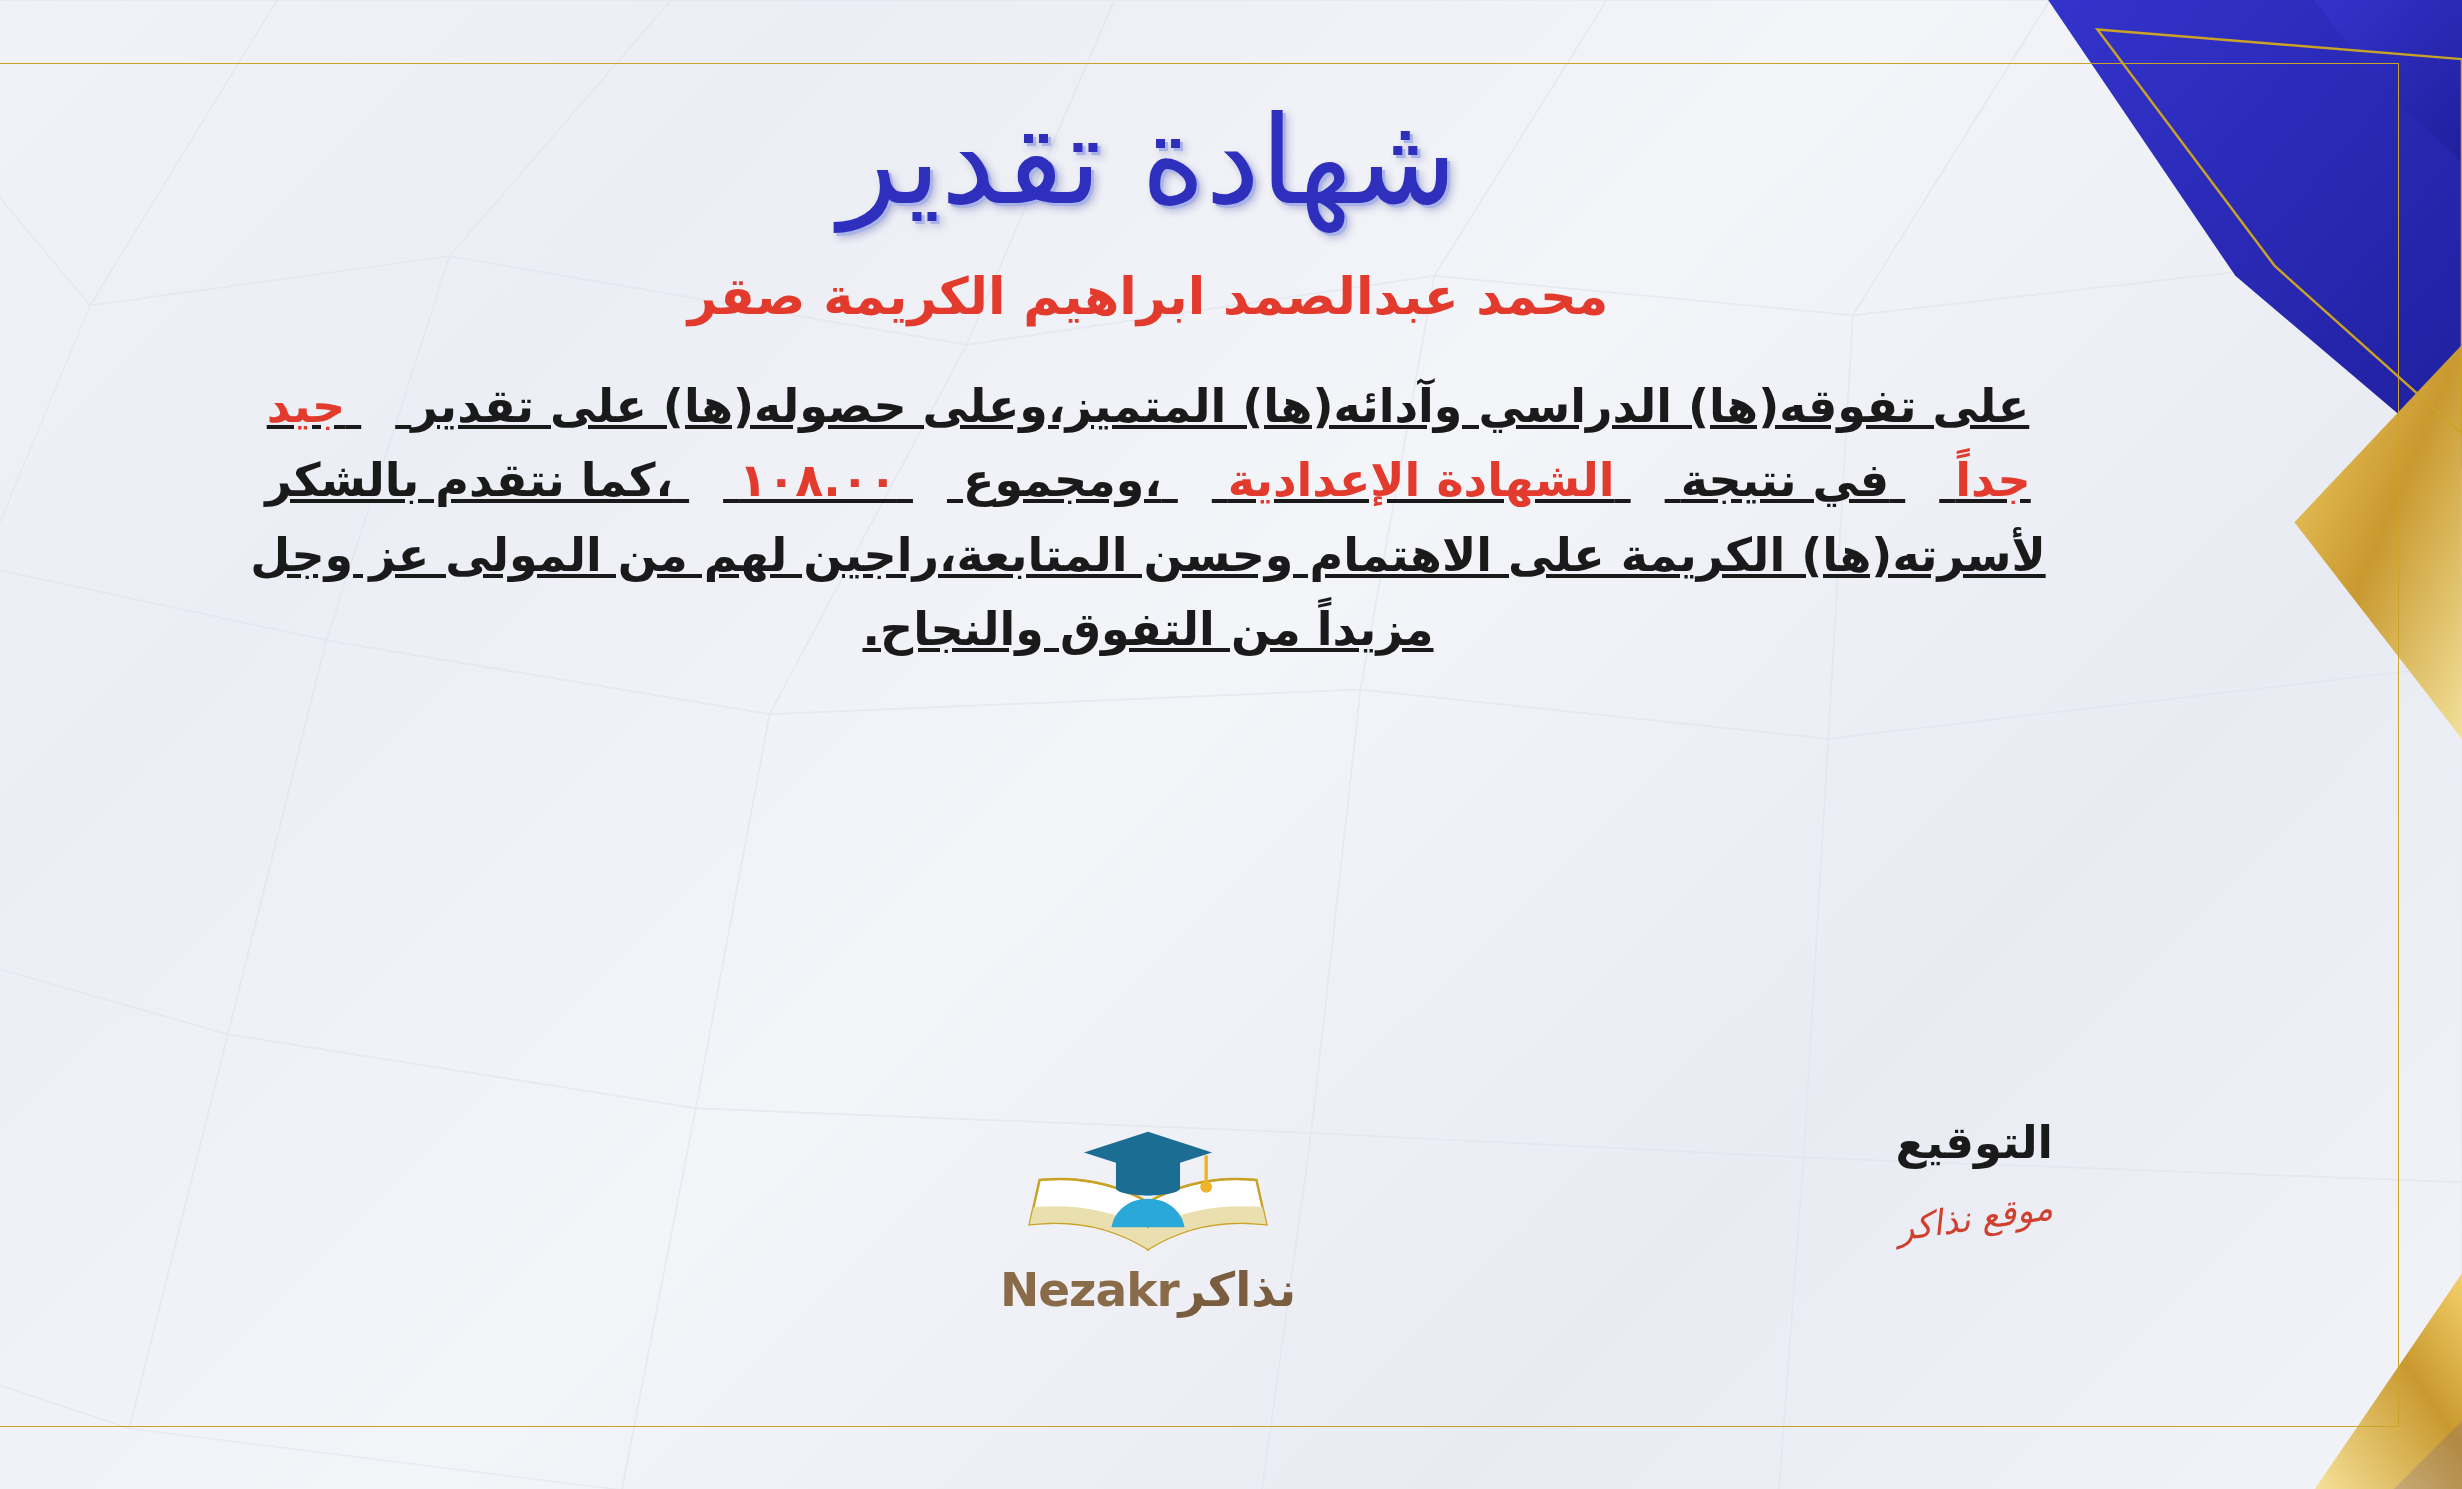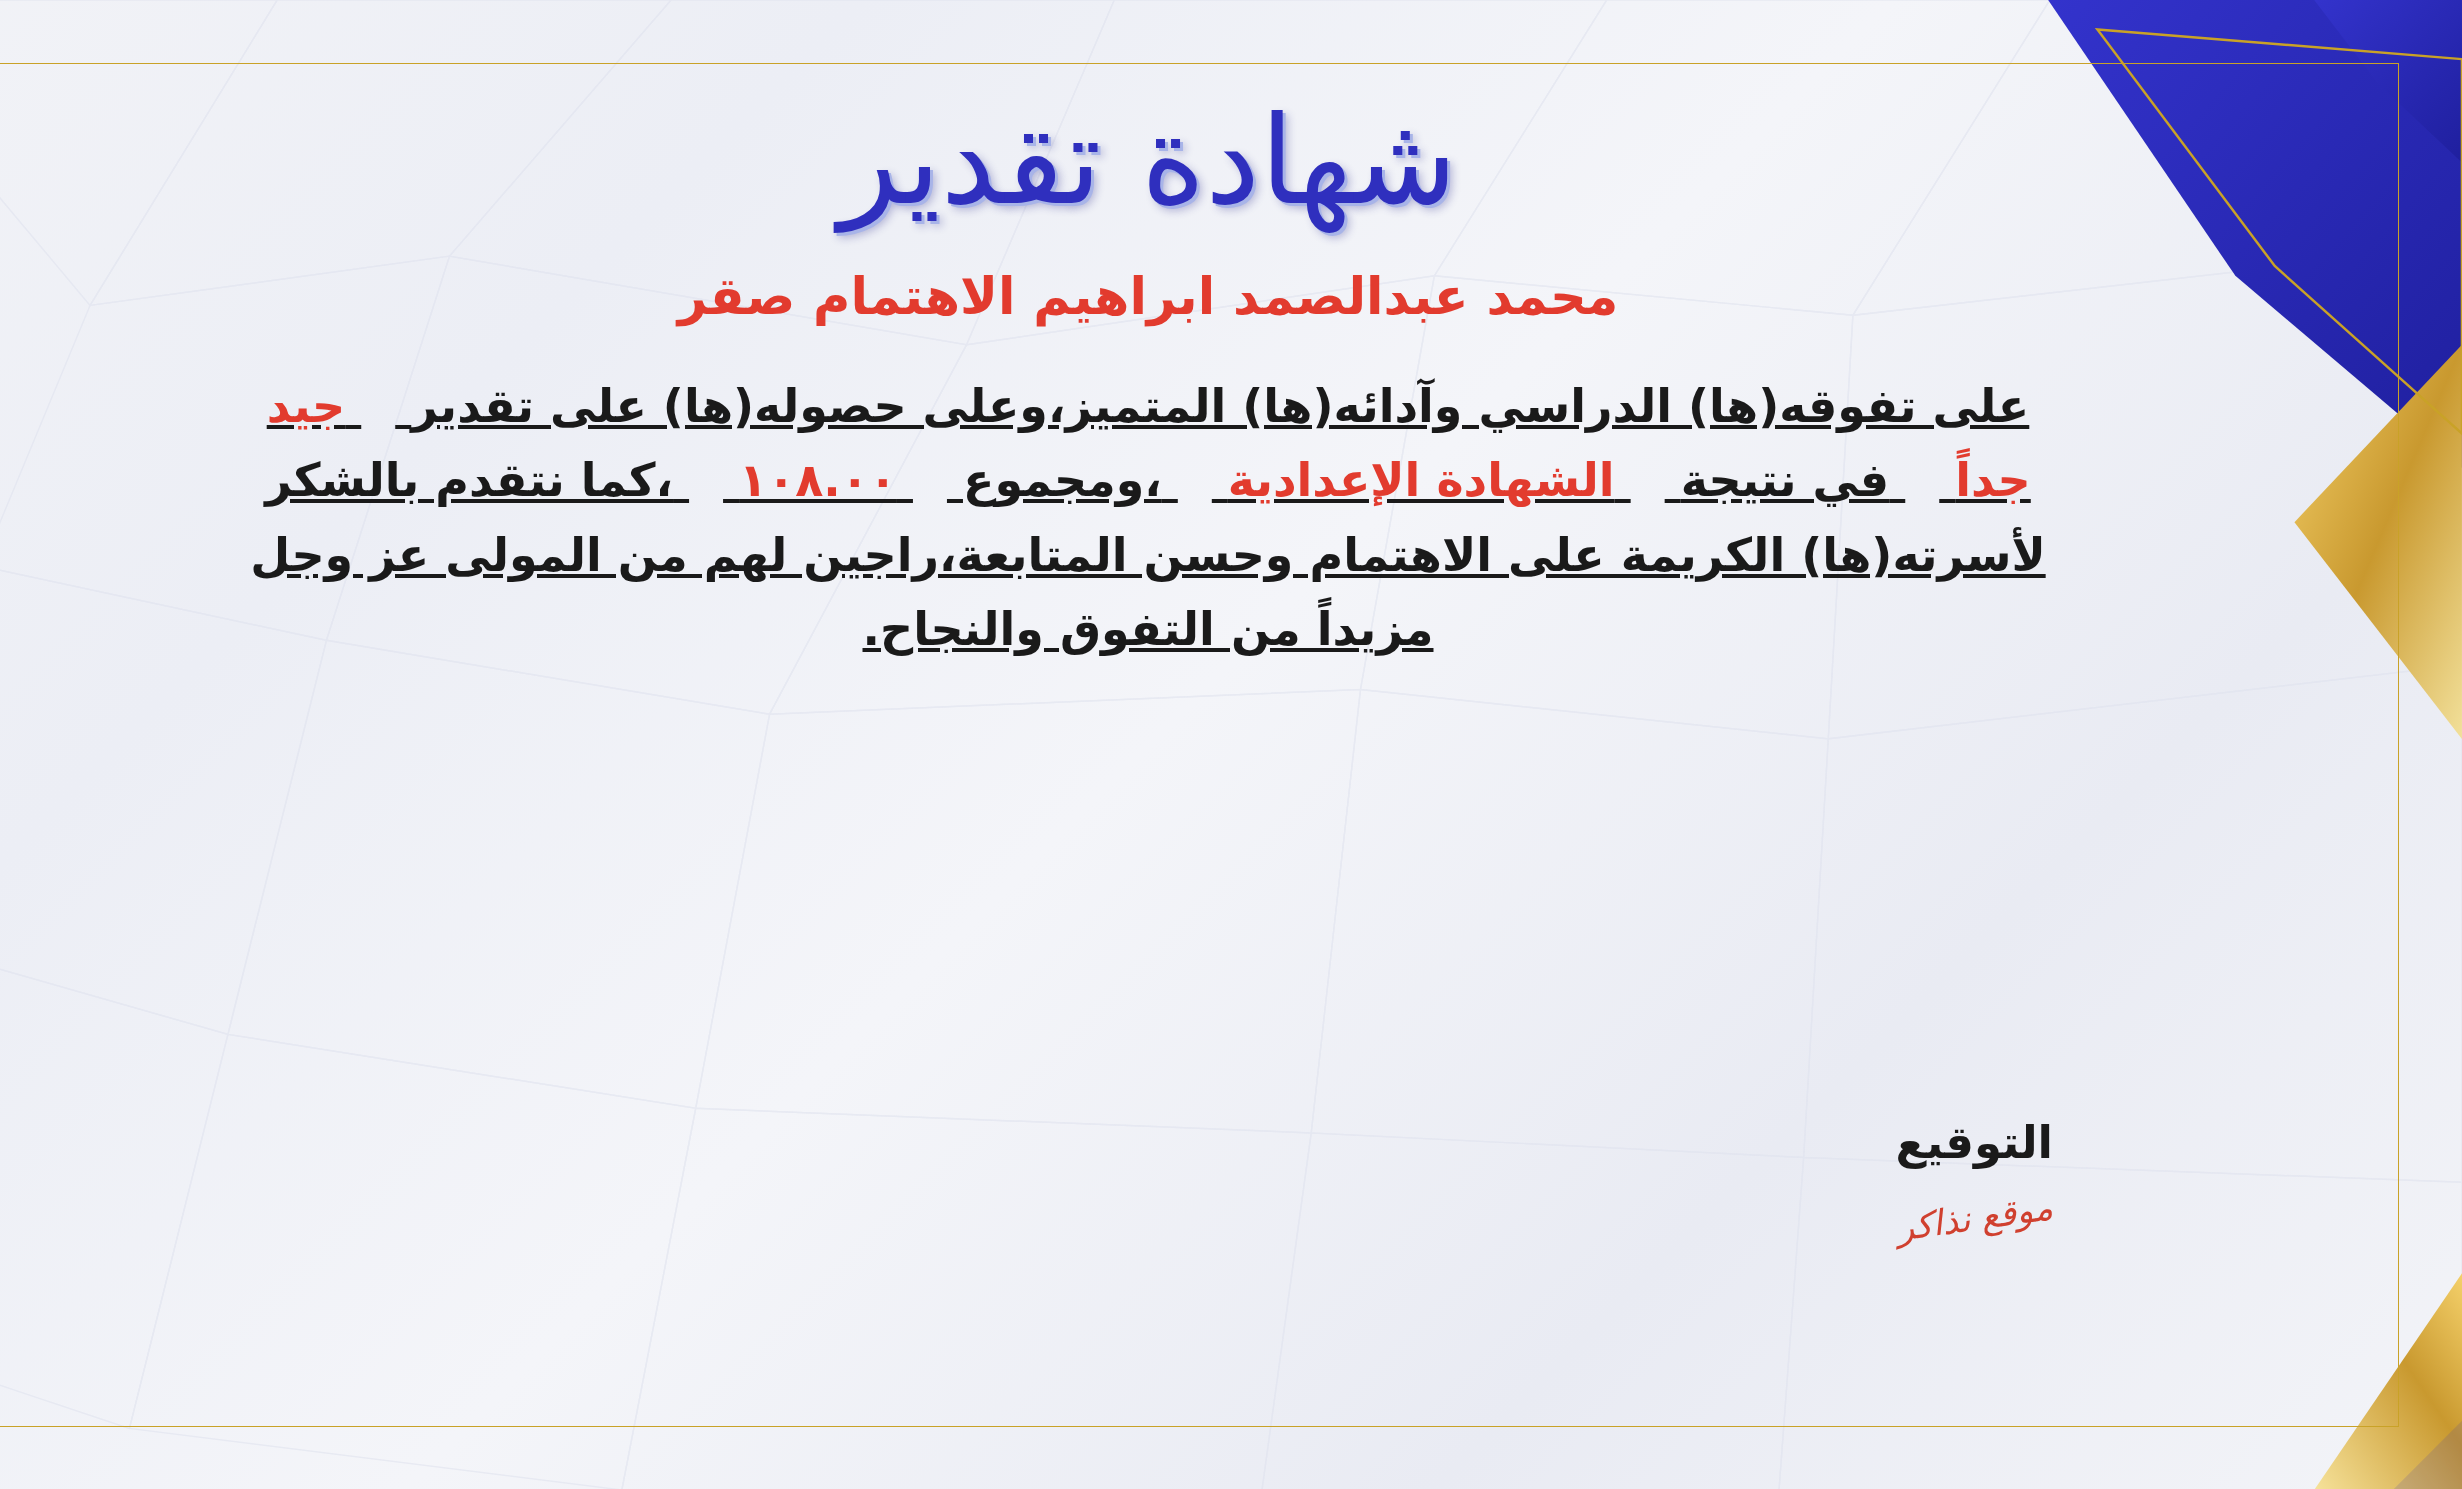--- a/index.html
+++ b/index.html
@@ -257,21 +257,21 @@
 
   <div class="gold-frame"></div>
 
   <div class="content">
 
     <div class="title">شهادة تقدير</div>
 
     <div class="body-block">
 
 
-      <div class="student-name">محمد عبدالصمد ابراهيم الاهتمام صقر</div>
+      <div class="student-name">محمد عبدالصمد ابراهيم الكريمة صقر</div>
 
       <div class="para">
         <span>على تفوقه(ها) الدراسي وآدائه(ها) المتميز،وعلى حصوله(ها) على تقدير</span>
         <span class="gap"></span>
         <span class="hl-red">جيد جداً</span>
         <span class="gap"></span>
         <span>في نتيجة</span>
         <span class="gap"></span>
         <span class="hl-red">الشهادة الإعدادية</span>
         <span class="gap"></span>
@@ -284,18 +284,40 @@
 
     </div>
 
     <div class="footer">
 
       <div class="sig-wrap">
         <div class="sig-label">التوقيع</div>
         <div class="sig-script">موقع نذاكر</div>
       </div>
 
+      <div class="logo">
+        <svg class="logo-mark" width="276" height="158" viewBox="0 0 560 320">
+
+          <path d="M280 300 C200 250 120 240 40 250 L60 160 C140 152 215 168 280 205 Z" fill="#ffffff" stroke="#c9a227" stroke-width="5"></path>
+          <path d="M280 300 C360 250 440 240 520 250 L500 160 C420 152 345 168 280 205 Z" fill="#ffffff" stroke="#c9a227" stroke-width="5"></path>
+          <path d="M280 300 C200 250 120 240 40 250 L48 215 C130 208 210 222 280 258 Z" fill="#eadfae"></path>
+          <path d="M280 300 C360 250 440 240 520 250 L512 215 C430 208 350 222 280 258 Z" fill="#eadfae"></path>
+          <path d="M60 160 C140 152 215 168 280 205" fill="none" stroke="#c9a227" stroke-width="4"></path>
+          <path d="M500 160 C420 152 345 168 280 205" fill="none" stroke="#c9a227" stroke-width="4"></path>
+
+          <circle cx="280" cy="150" r="42" fill="#2aa8d8"></circle>
+          <path d="M280 198 C236 198 210 228 206 256 L354 256 C350 228 324 198 280 198 Z" fill="#2aa8d8"></path>
+
+          <polygon points="280,62 410,104 280,146 150,104" fill="#1b6d94"></polygon>
+          <path d="M215 122 L215 176 C215 196 345 196 345 176 L345 122 L280 145 Z" fill="#1b6d94"></path>
+          <line x1="398" y1="110" x2="398" y2="168" stroke="#f0b429" stroke-width="7"></line>
+          <circle cx="398" cy="174" r="12" fill="#f0b429"></circle>
+        </svg>
+        <div class="logo-text">
+          <span>نذاكر</span><span class="latin">Nezakr</span>
+        </div>
+      </div>
 
     </div>
 
   </div>
 </div>
 
 
 </body></html>

